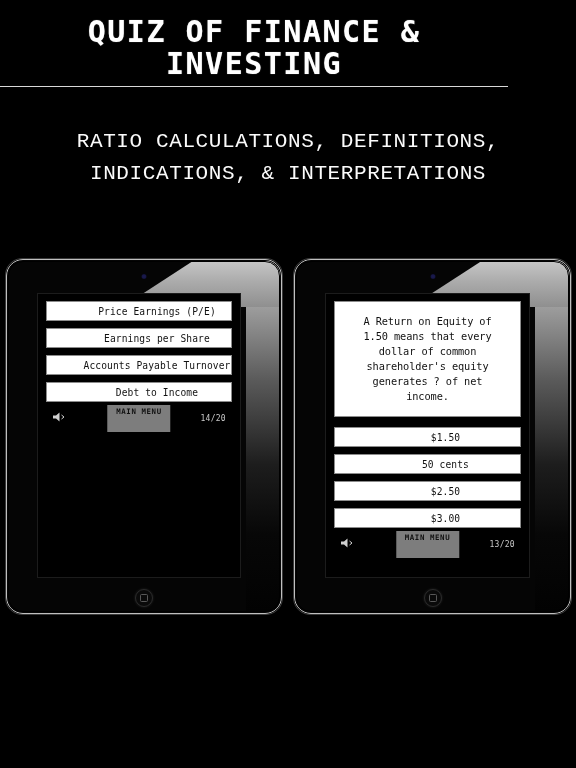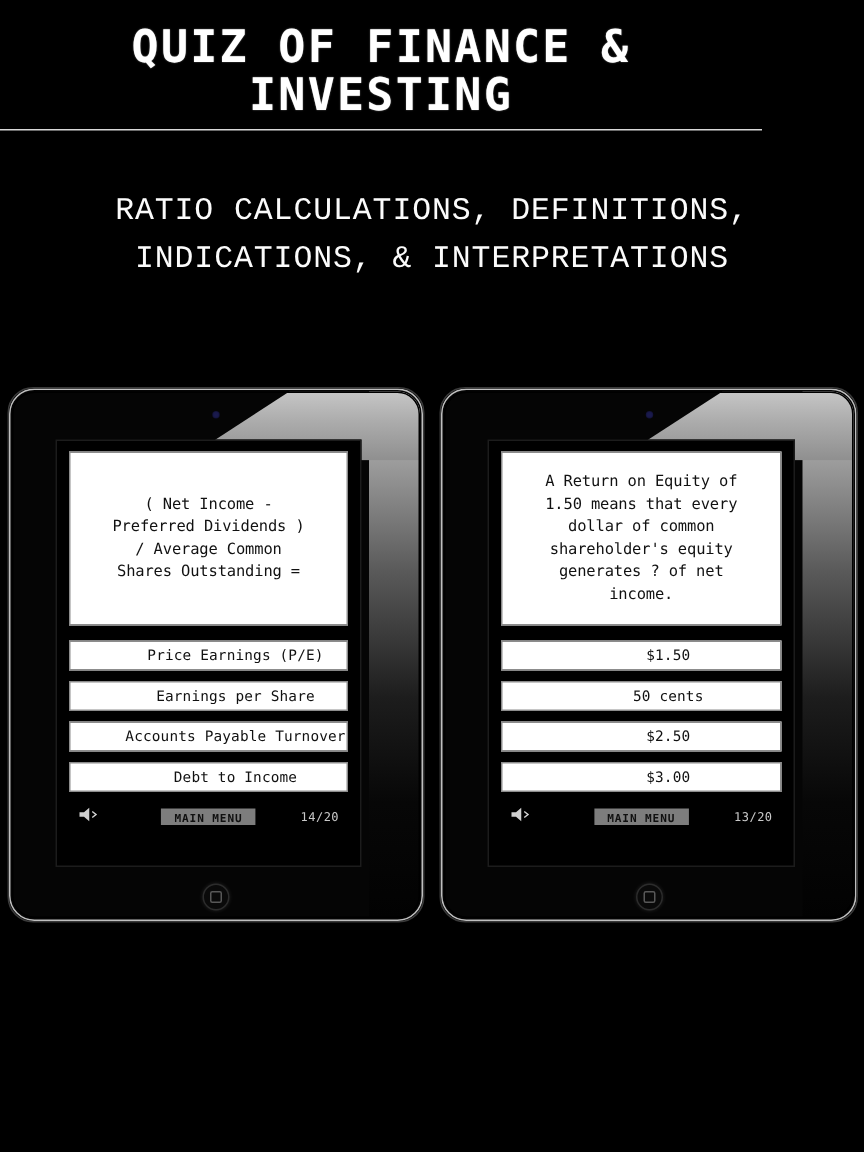--- a/index.html
+++ b/index.html
@@ -146,21 +146,21 @@
   }
   .spk { position:absolute; left:6px; top:1px; width:14px; height:12px; }
   .menu-btn {
     position:absolute; left:50%; transform:translateX(-50%);
     background:#7d7d7d;
     color:#101010;
     font-family:"DejaVu Sans Mono", monospace;
     font-size:7.4px;
     font-weight:700;
     letter-spacing:0.6px;
-    padding:2px 9px 0 9px;
+    padding:2px 9px 16px 9px;
     cursor:pointer;
     white-space:nowrap;
   }
   .counter {
     position:absolute; right:6px;
     color:#c9c9c9;
     font-family:"DejaVu Sans Mono", monospace;
     font-size:8px;
     letter-spacing:0.3px;
   }
@@ -192,26 +192,20 @@
   </div>
 
   <div class="tablet left">
     <div class="bezel-gloss"></div>
     <div class="bezel-diag"></div>
     <div class="edge"></div>
     <div class="edge-inner"></div>
     <div class="camera"></div>
 
     <div class="screen">
-      <div class="qbox">
-        <div class="qtext">( Net Income -
-Preferred Dividends )
-/ Average Common
-Shares Outstanding =</div>
-      </div>
       <div class="answers">
         <div class="answer">Price Earnings (P/E)</div>
         <div class="answer">Earnings per Share</div>
         <div class="answer">Accounts Payable Turnover</div>
         <div class="answer">Debt to Income</div>
       </div>
       <div class="footer">
         <svg class="spk" viewBox="0 0 14 12">
           <polygon points="1,4.5 4,4.5 7.5,1.5 7.5,10.5 4,7.5 1,7.5" fill="#d0d0d0"></polygon>
           <path d="M9.5 4 L12 6 L9.5 8" stroke="#d0d0d0" stroke-width="1" fill="none"></path>

